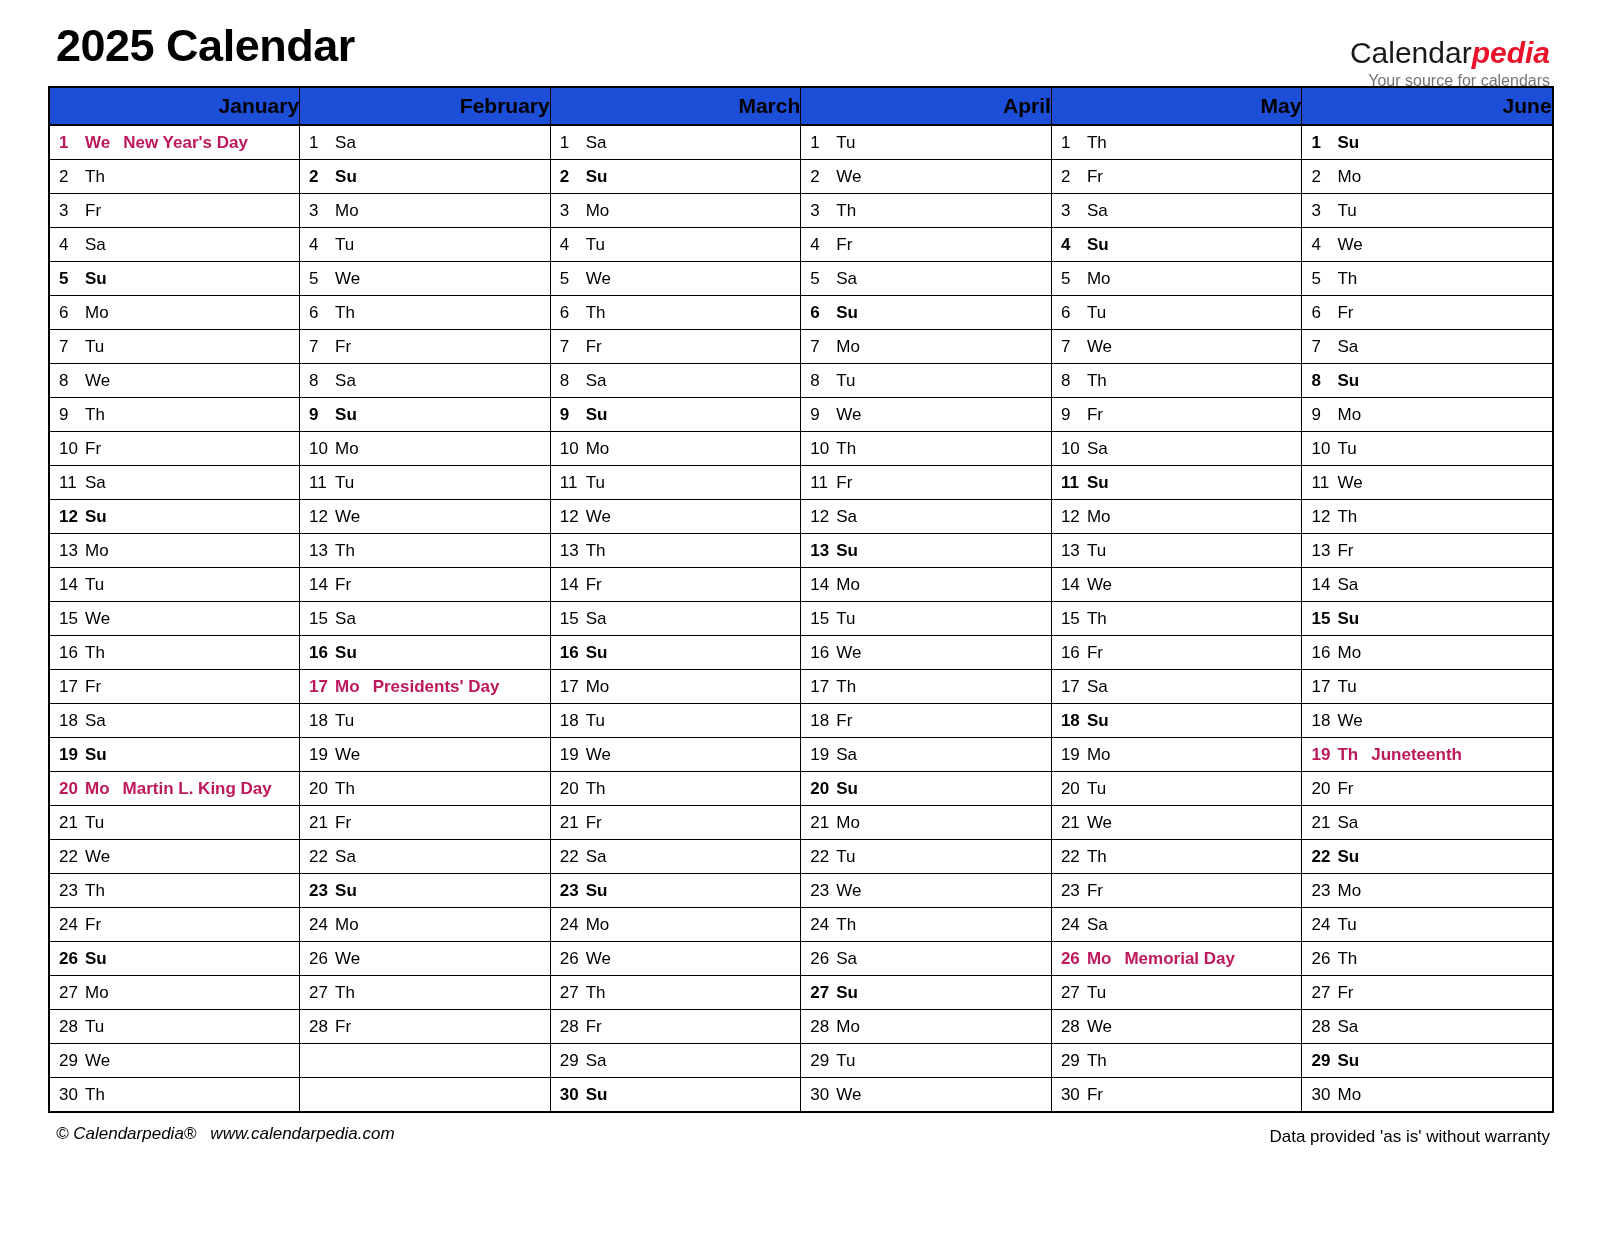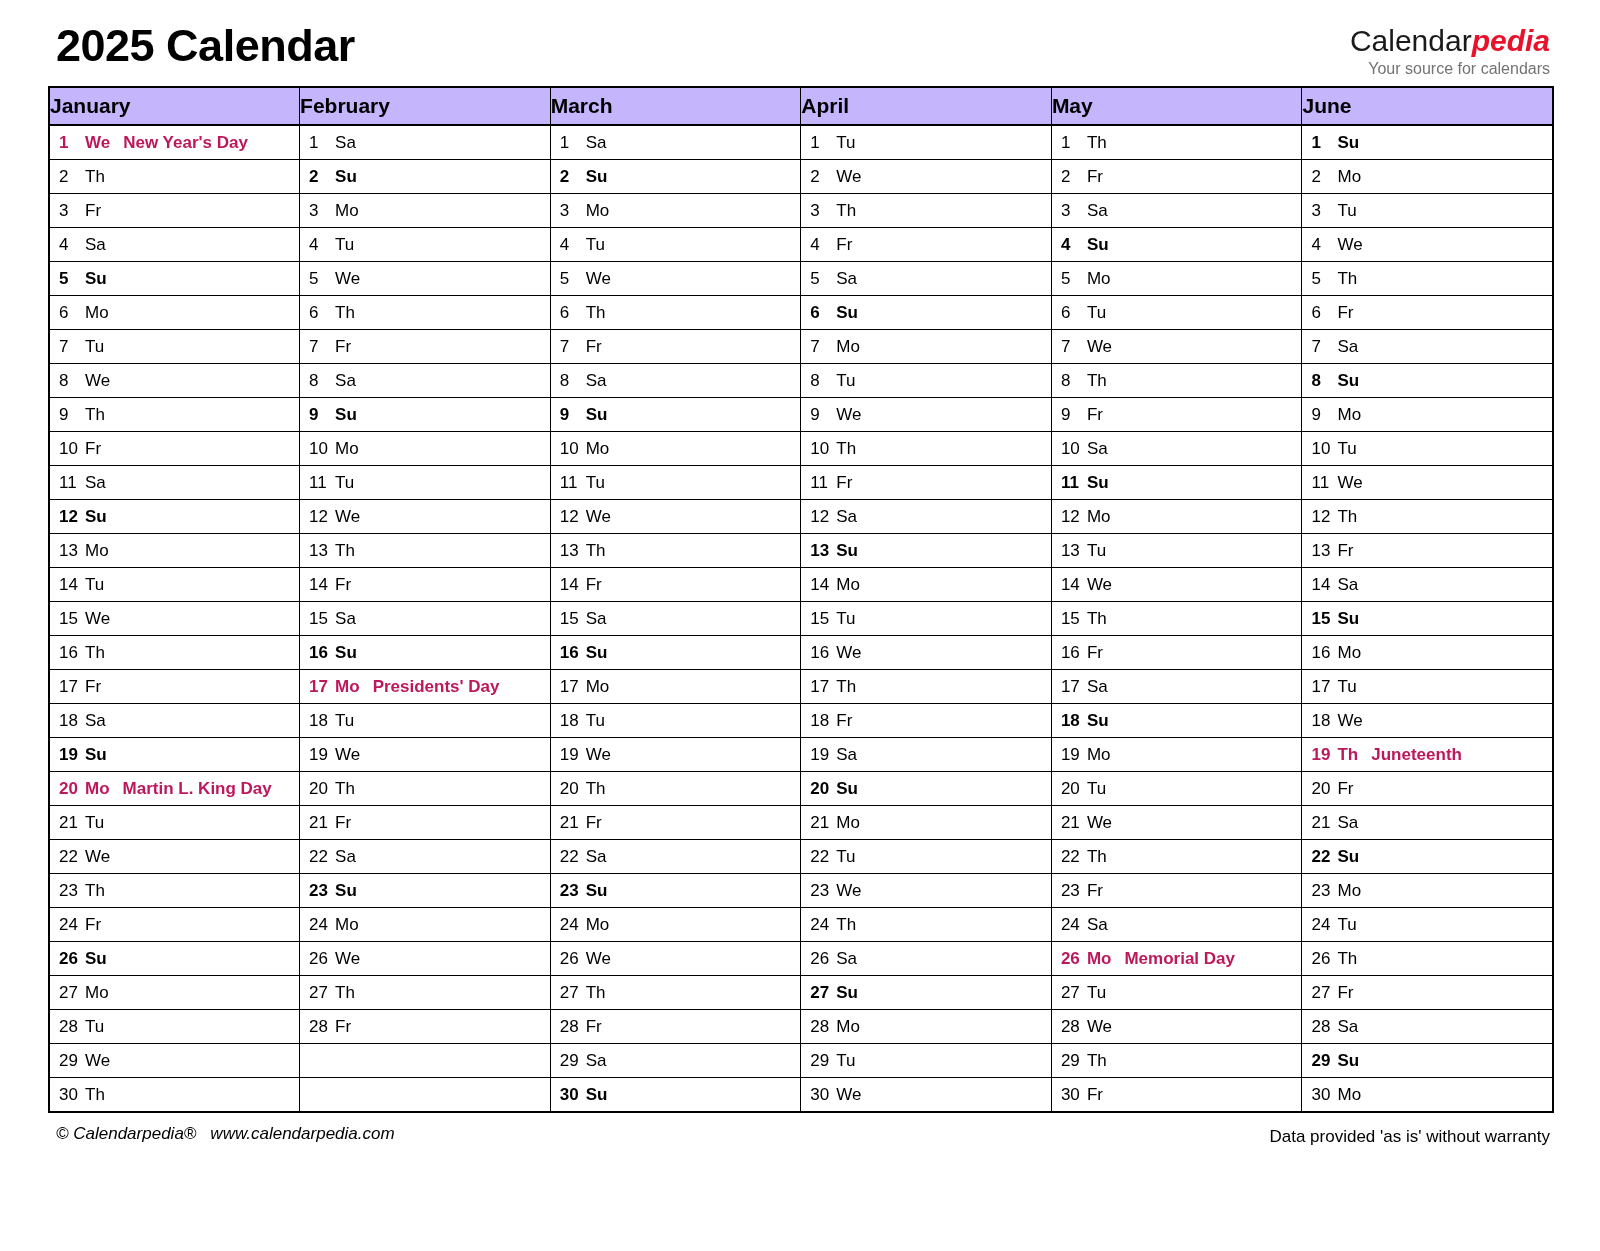--- a/index.html
+++ b/index.html
@@ -33,21 +33,21 @@
     top: 23px;
     font-size: 45px;
     font-weight: bold;
     letter-spacing: -0.5px;
     line-height: 1;
     white-space: nowrap;
   }
   .logo {
     position: absolute;
     right: 2px;
-    top: 26px;
+    top: 38px;
     text-align: right;
     line-height: 1;
   }
   .logo-main {
     font-size: 30px;
     line-height: 1;
     white-space: nowrap;
   }
   .logo-main .lp-a { color: #1a1a1a; font-weight: normal; }
   .logo-main .lp-b { color: #e8122b; font-weight: bold; font-style: italic; }
@@ -64,24 +64,24 @@
     table-layout: fixed;
     width: 1504px;
     border: 2px solid #000;
   }
   .cal col { width: 250.6px; }
 
   .cal th.month {
     height: 36px;
     font-size: 21px;
     font-weight: bold;
-    text-align: left;
+    text-align: right;
     border: 1px solid #000;
     border-bottom: 2px solid #000;
-    background: #c4b5fd;
+    background: #1d4ed8;
     padding: 0;
     line-height: 36px;
   }
 
   .cal td.day {
     height: 33px;
     padding: 0 0 0 9px;
     border-left: 1px solid #000;
     border-right: 1px solid #000;
     border-top: 1px solid #000;

